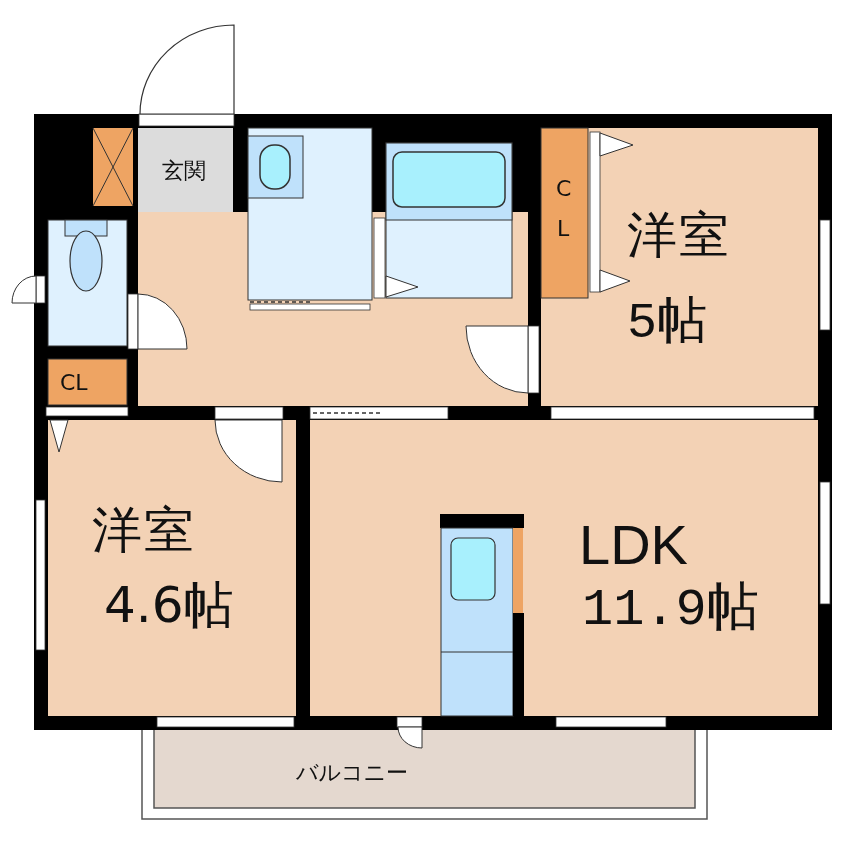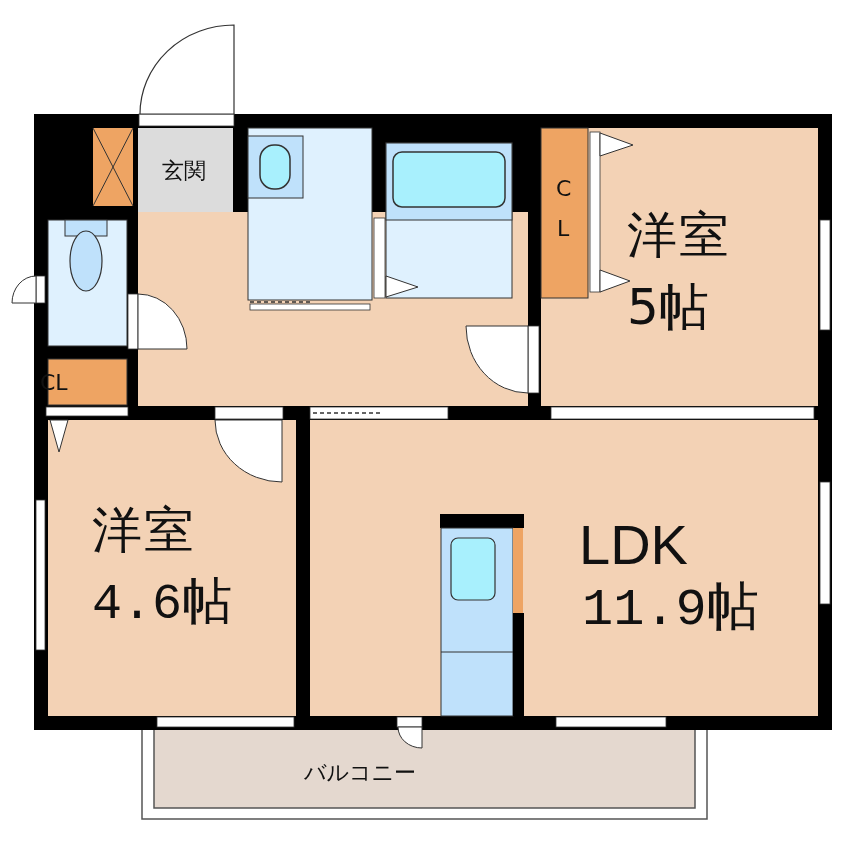--- a/index.html
+++ b/index.html
@@ -84,22 +84,22 @@
   <rect x="513" y="528" width="10" height="85" fill="#eea463"></rect>
   <rect x="513" y="613" width="11" height="103" fill="#000"></rect>
 
   <rect x="157" y="717" width="137" height="10" fill="#fff" stroke="#333" stroke-width="0.8"></rect>
   <rect x="556" y="717" width="110" height="10" fill="#fff" stroke="#333" stroke-width="0.8"></rect>
   <rect x="397" y="717" width="25" height="10" fill="#fff" stroke="#333" stroke-width="0.8"></rect>
   <path d="M422,727 L422,748 A24,21 0 0 1 398,727 Z" fill="#fff" stroke="#333" stroke-width="1"></path>
 </svg>
 
 <div class="lbl small" style="left:162px;top:160px;">玄関</div>
-<div class="lbl cl" style="left:40px;top:372px;">CL</div>
+<div class="lbl cl" style="left:60px;top:372px;">CL</div>
 <div class="lbl cl" style="left:556px;top:178px;">C</div>
 <div class="lbl cl" style="left:557px;top:218px;">L</div>
 <div class="lbl room-jp" style="left:627px;top:210px;">洋室</div>
-<div class="lbl room-sz" style="left:627px;top:282px;">5帖</div>
+<div class="lbl room-sz" style="left:627px;top:299px;font-family:Liberation Mono, monospace;">5帖</div>
 <div class="lbl room-jp" style="left:92px;top:505px;">洋室</div>
-<div class="lbl room-sz" style="left:92px;top:580px;font-family:Liberation Mono, monospace;">4.6帖</div>
+<div class="lbl room-sz" style="left:104px;top:580px;">4.6帖</div>
 <div class="lbl ldk" style="left:579px;top:517px;">LDK</div>
 <div class="lbl ldk-sz" style="left:582px;top:585px;font-family:Liberation Mono, monospace;">11.9帖</div>
-<div class="lbl small" style="left:304px;top:762px;">バルコニー</div>
+<div class="lbl small" style="left:296px;top:762px;">バルコニー</div>
 
 </body></html>

